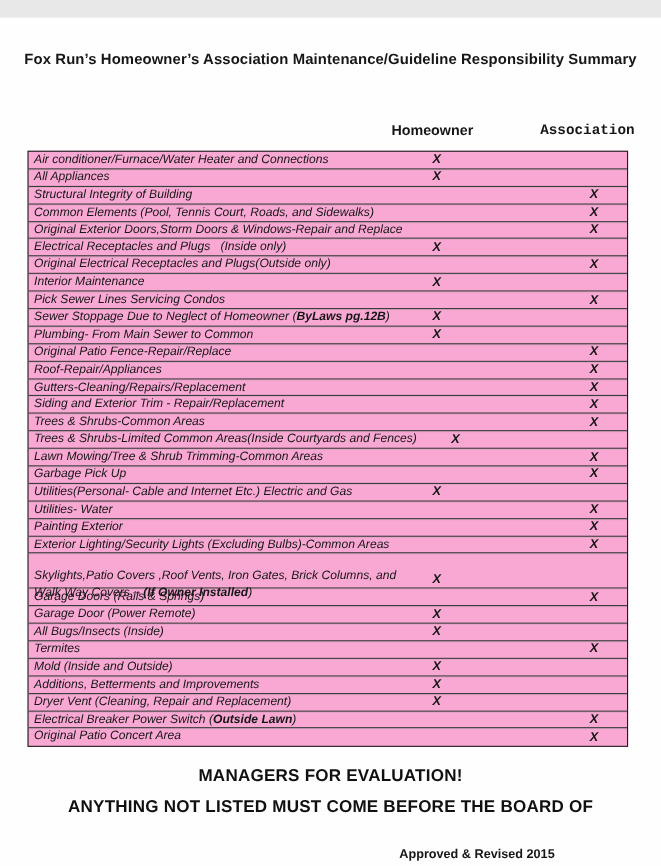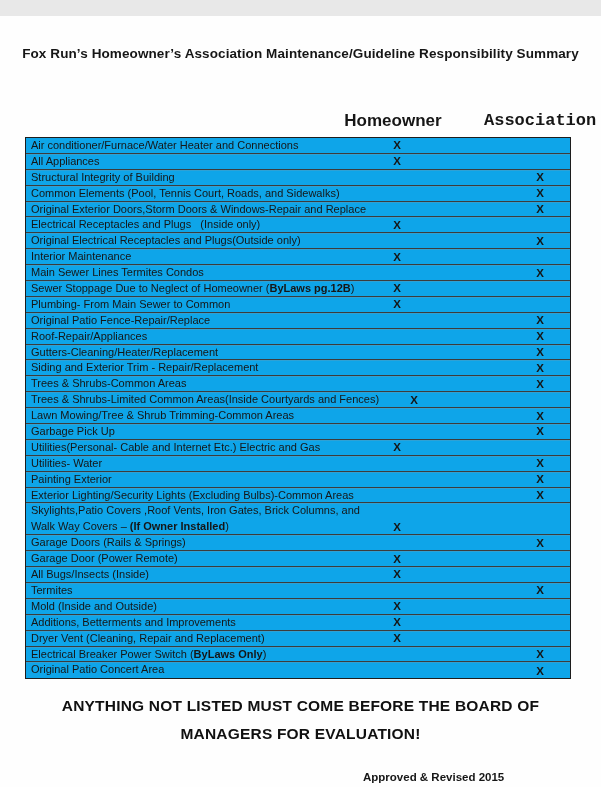--- a/index.html
+++ b/index.html
@@ -12,47 +12,48 @@
     overflow:hidden;
     margin:16px auto;
   }
   .doc-title{
     position:absolute;top:30px;left:0;width:601px;
     text-align:center;font-size:13.5px;font-weight:bold;
     letter-spacing:0.1px;
   }
   .col-hdr{
     position:absolute;top:95px;width:100px;
-    text-align:center;font-size:17px;font-weight:bold;
+    text-align:center;font-size:13px;font-weight:bold;
   }
   .hdr-h{left:343px;}
   .hdr-a{left:484px;font-family:Liberation Mono, monospace;}
   .resp-table{
     position:absolute;left:25px;top:121px;width:546px;
     border:1.6px solid #1d1d1d;
     box-sizing:border-box;
-    background:#0ea5e9;
+    background:#f9a8d4;
+    font-style:italic;
   }
   .row{
     position:relative;
     box-sizing:border-box;
     height:15.9px;
     border-bottom:1px solid #3c3c3c;
     box-shadow:0 1px 0 rgba(150,150,150,0.25);
   }
   .row:last-child{border-bottom:none;box-shadow:none;}
   .row.tall{height:31.8px;}
   .lab{
     display:block;
     padding-left:5px;
     font-size:11px;
     line-height:14.7px;
     white-space:nowrap;
   }
-  .row.tall .lab{line-height:15.4px;padding-top:0;}
+  .row.tall .lab{line-height:15.4px;padding-top:13px;}
   .xmark{
     position:absolute;bottom:0.5px;
     width:100px;text-align:center;
     font-size:11.5px;font-weight:bold;line-height:14px;
   }
   .xh{left:321px;}
   .xh.shift{left:338px;}
   .xa{left:464px;}
   .notice{
     position:absolute;top:676px;left:0;width:601px;
@@ -110,21 +111,21 @@
         <span class="lab">Original Electrical Receptacles and Plugs(Outside only)</span>
         <span class="xmark xh"></span>
         <span class="xmark xa">X</span>
       </div>
       <div class="row">
         <span class="lab">Interior Maintenance</span>
         <span class="xmark xh">X</span>
         <span class="xmark xa"></span>
       </div>
       <div class="row">
-        <span class="lab">Main Sewer Lines Termites Condos</span>
+        <span class="lab">Pick Sewer Lines Servicing Condos</span>
         <span class="xmark xh"></span>
         <span class="xmark xa">X</span>
       </div>
       <div class="row">
         <span class="lab">Sewer Stoppage Due to Neglect of Homeowner (<b>ByLaws pg.12B</b>)</span>
         <span class="xmark xh">X</span>
         <span class="xmark xa"></span>
       </div>
       <div class="row">
         <span class="lab">Plumbing- From Main Sewer to Common</span>
@@ -135,21 +136,21 @@
         <span class="lab">Original Patio Fence-Repair/Replace</span>
         <span class="xmark xh"></span>
         <span class="xmark xa">X</span>
       </div>
       <div class="row">
         <span class="lab">Roof-Repair/Appliances</span>
         <span class="xmark xh"></span>
         <span class="xmark xa">X</span>
       </div>
       <div class="row">
-        <span class="lab">Gutters-Cleaning/Heater/Replacement</span>
+        <span class="lab">Gutters-Cleaning/Repairs/Replacement</span>
         <span class="xmark xh"></span>
         <span class="xmark xa">X</span>
       </div>
       <div class="row">
         <span class="lab">Siding and Exterior Trim - Repair/Replacement</span>
         <span class="xmark xh"></span>
         <span class="xmark xa">X</span>
       </div>
       <div class="row">
         <span class="lab">Trees &amp; Shrubs-Common Areas</span>
@@ -228,31 +229,31 @@
         <span class="lab">Additions, Betterments and Improvements</span>
         <span class="xmark xh">X</span>
         <span class="xmark xa"></span>
       </div>
       <div class="row">
         <span class="lab">Dryer Vent (Cleaning, Repair and Replacement)</span>
         <span class="xmark xh">X</span>
         <span class="xmark xa"></span>
       </div>
       <div class="row">
-        <span class="lab">Electrical Breaker Power Switch (<b>ByLaws Only</b>)</span>
+        <span class="lab">Electrical Breaker Power Switch (<b>Outside Lawn</b>)</span>
         <span class="xmark xh"></span>
         <span class="xmark xa">X</span>
       </div>
       <div class="row">
         <span class="lab">Original Patio Concert Area</span>
         <span class="xmark xh"></span>
         <span class="xmark xa">X</span>
       </div>
     </div>
 
   <div class="notice">
+    <div>MANAGERS FOR EVALUATION!</div>
     <div>ANYTHING NOT LISTED MUST COME BEFORE THE BOARD OF</div>
-    <div>MANAGERS FOR EVALUATION!</div>
   </div>
 
   <div class="approved">Approved &amp; Revised 2015</div>
 
 </div>
 
 </body></html>

